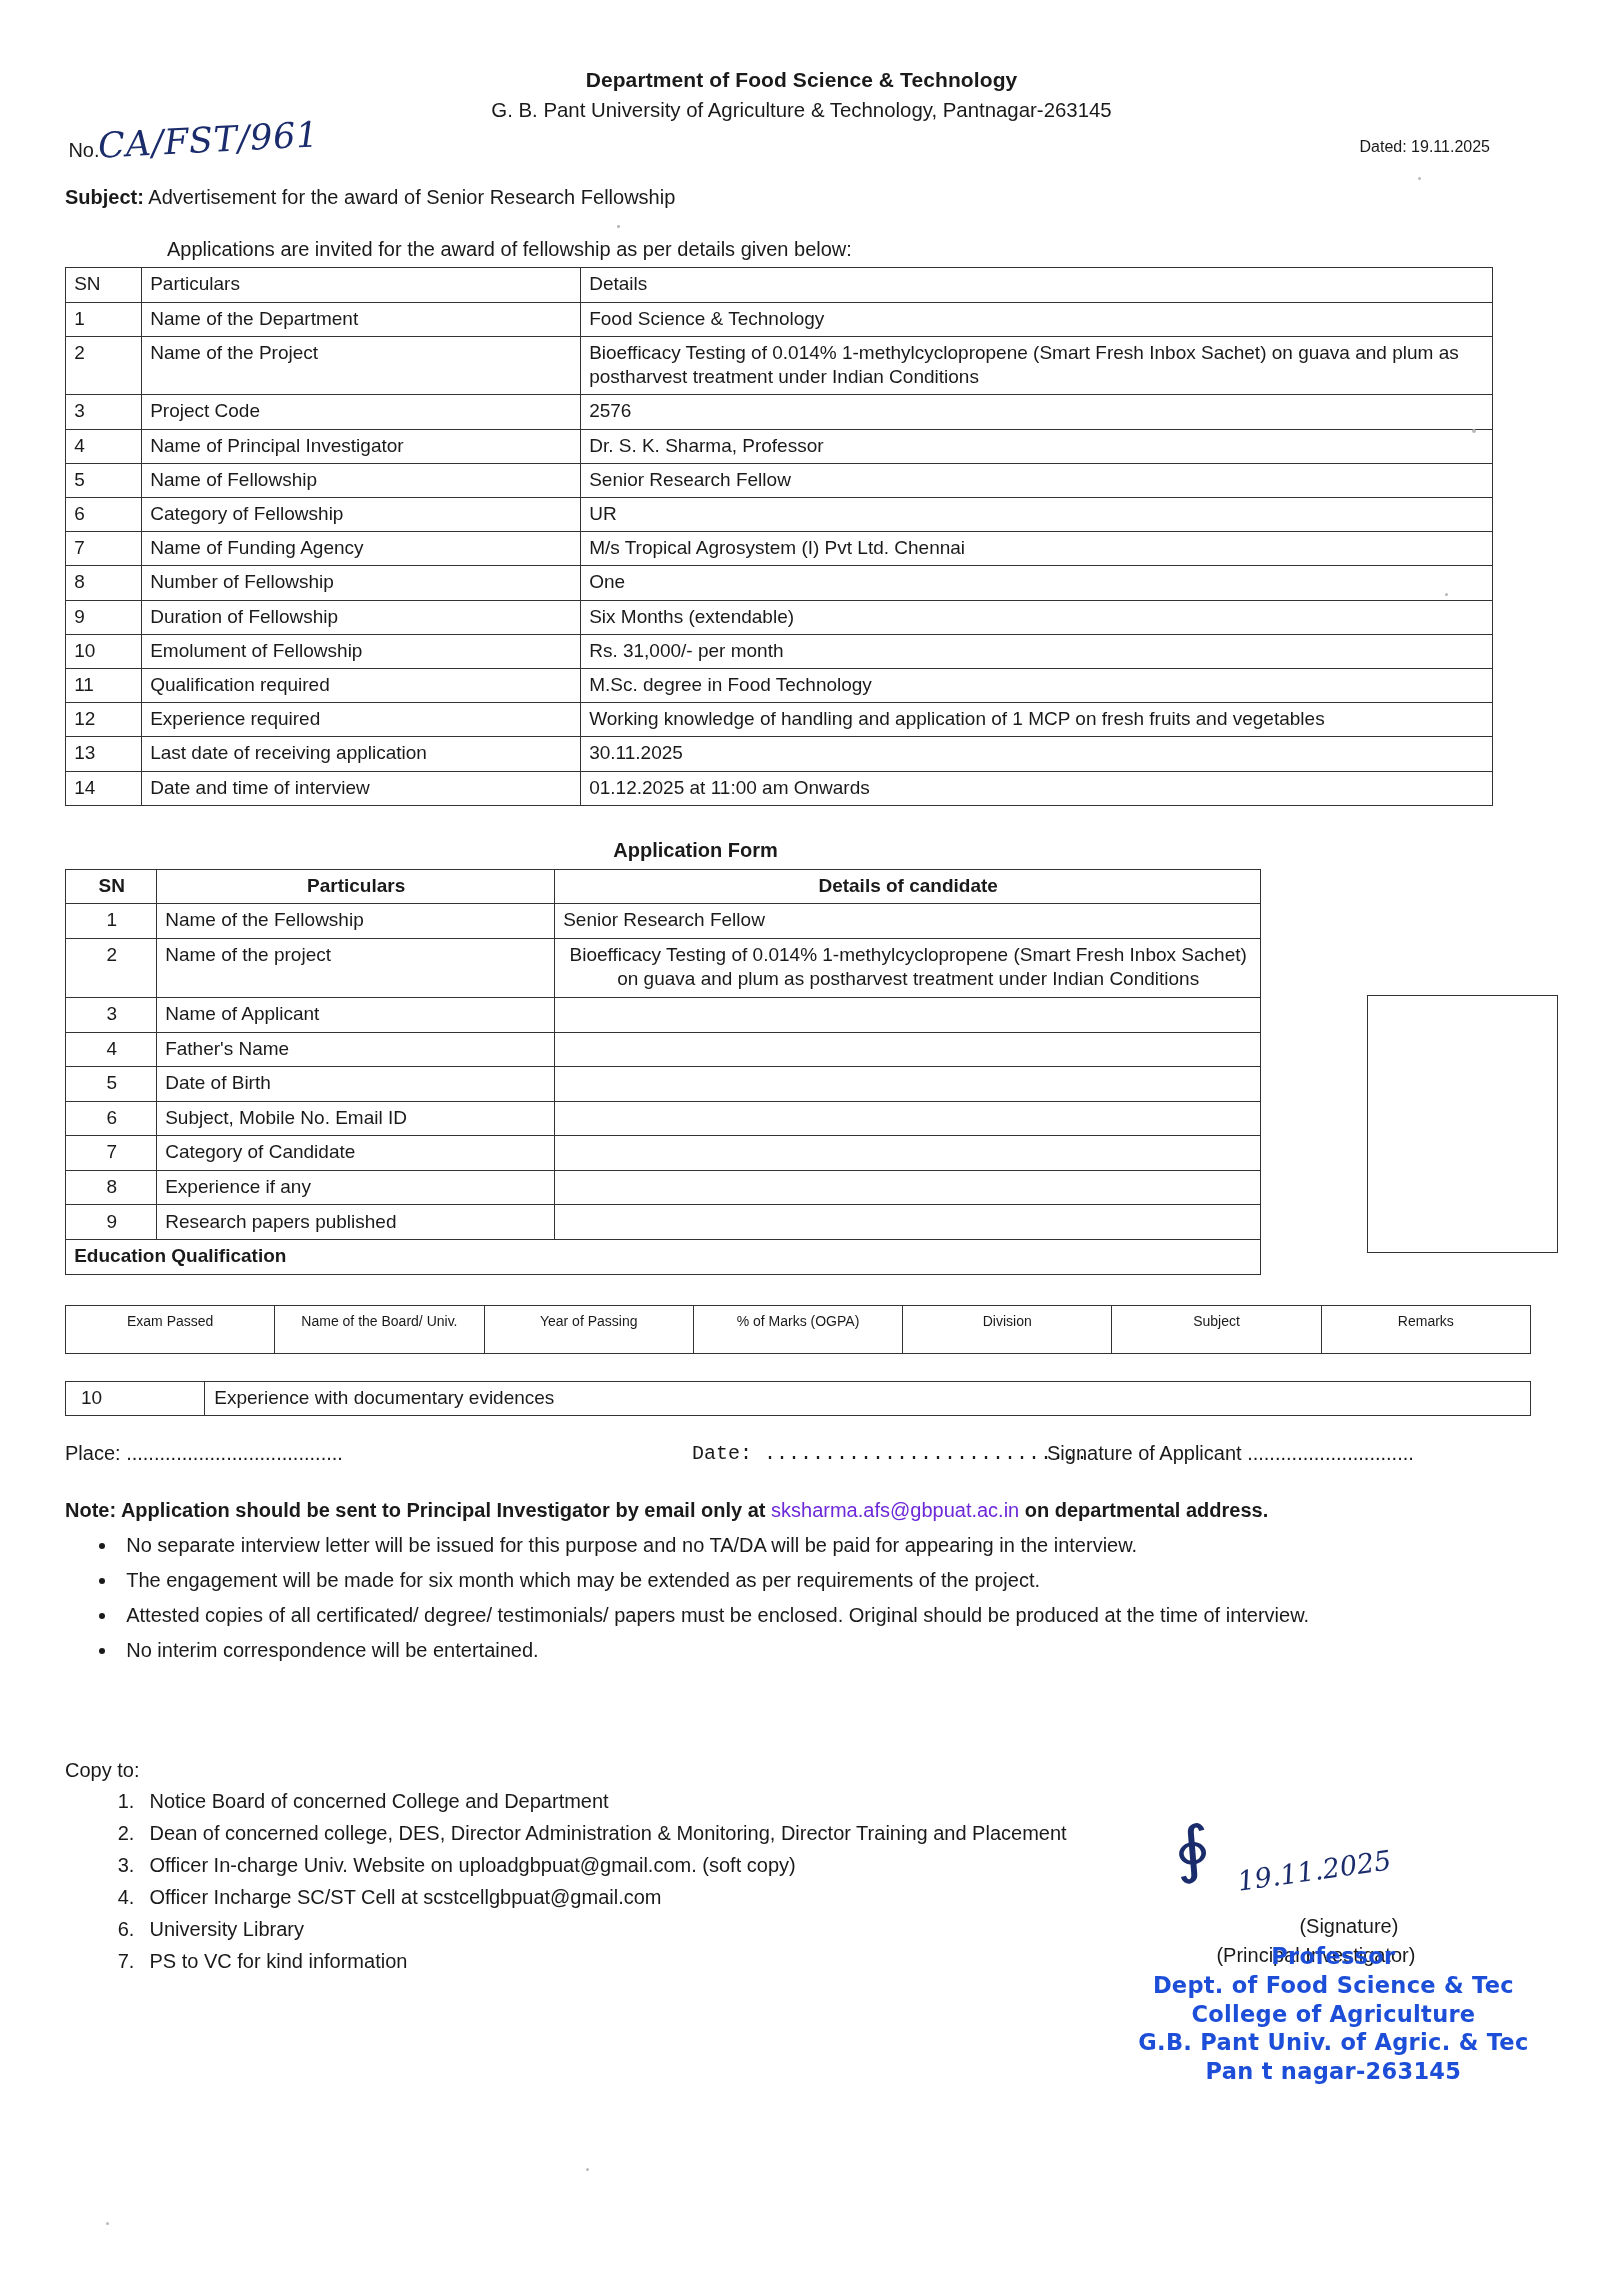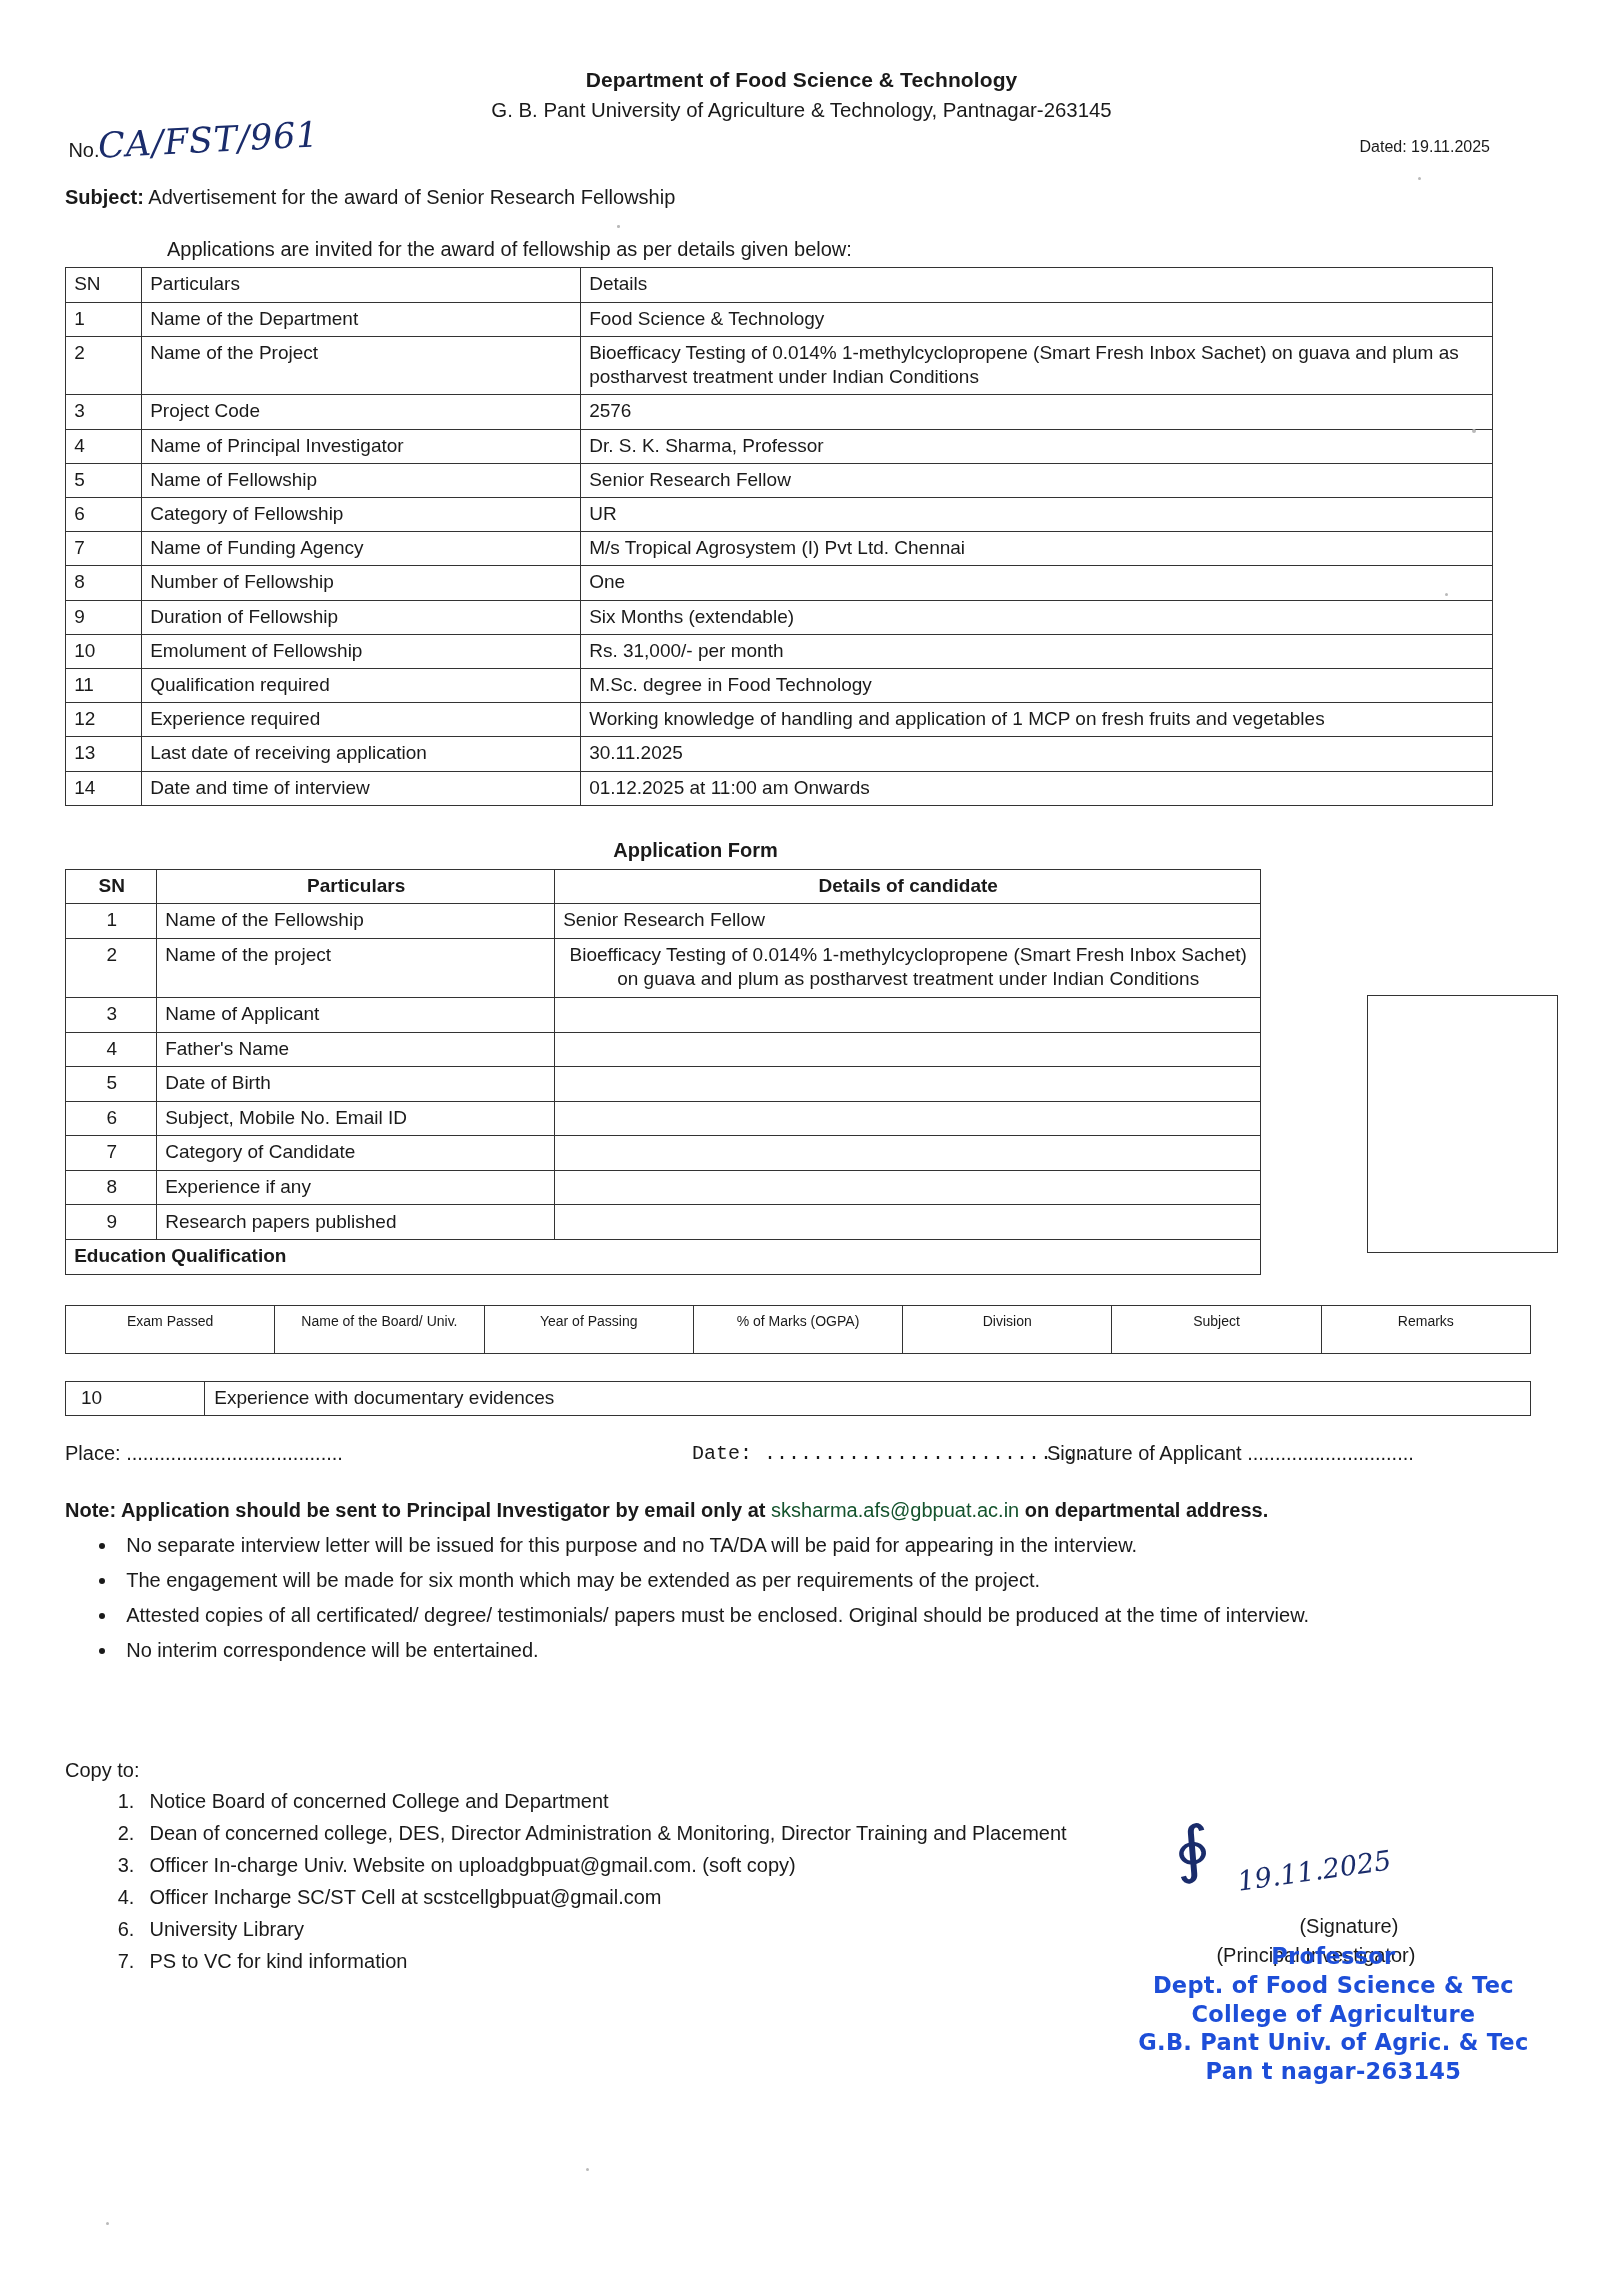--- a/index.html
+++ b/index.html
@@ -181,21 +181,21 @@
   .place-row .p1 { position: absolute; left: 0; }
   .place-row .p2 { position: absolute; left: 627px; font-family: Liberation Mono, monospace; }
   .place-row .p3 { position: absolute; left: 982px; }
 
   .note {
     margin-top: 30px;
     font-size: 20px;
     font-weight: bold;
   }
   .note .mail {
-    color: #14532d;
+    color: #6d28d9;
     font-weight: normal;
   }
   ul.bullets {
     margin: 9.5px 0 0 0;
     padding-left: 53px;
     font-size: 20px;
   }
   ul.bullets li {
     margin-bottom: 8.2px;
     line-height: 1.35;

